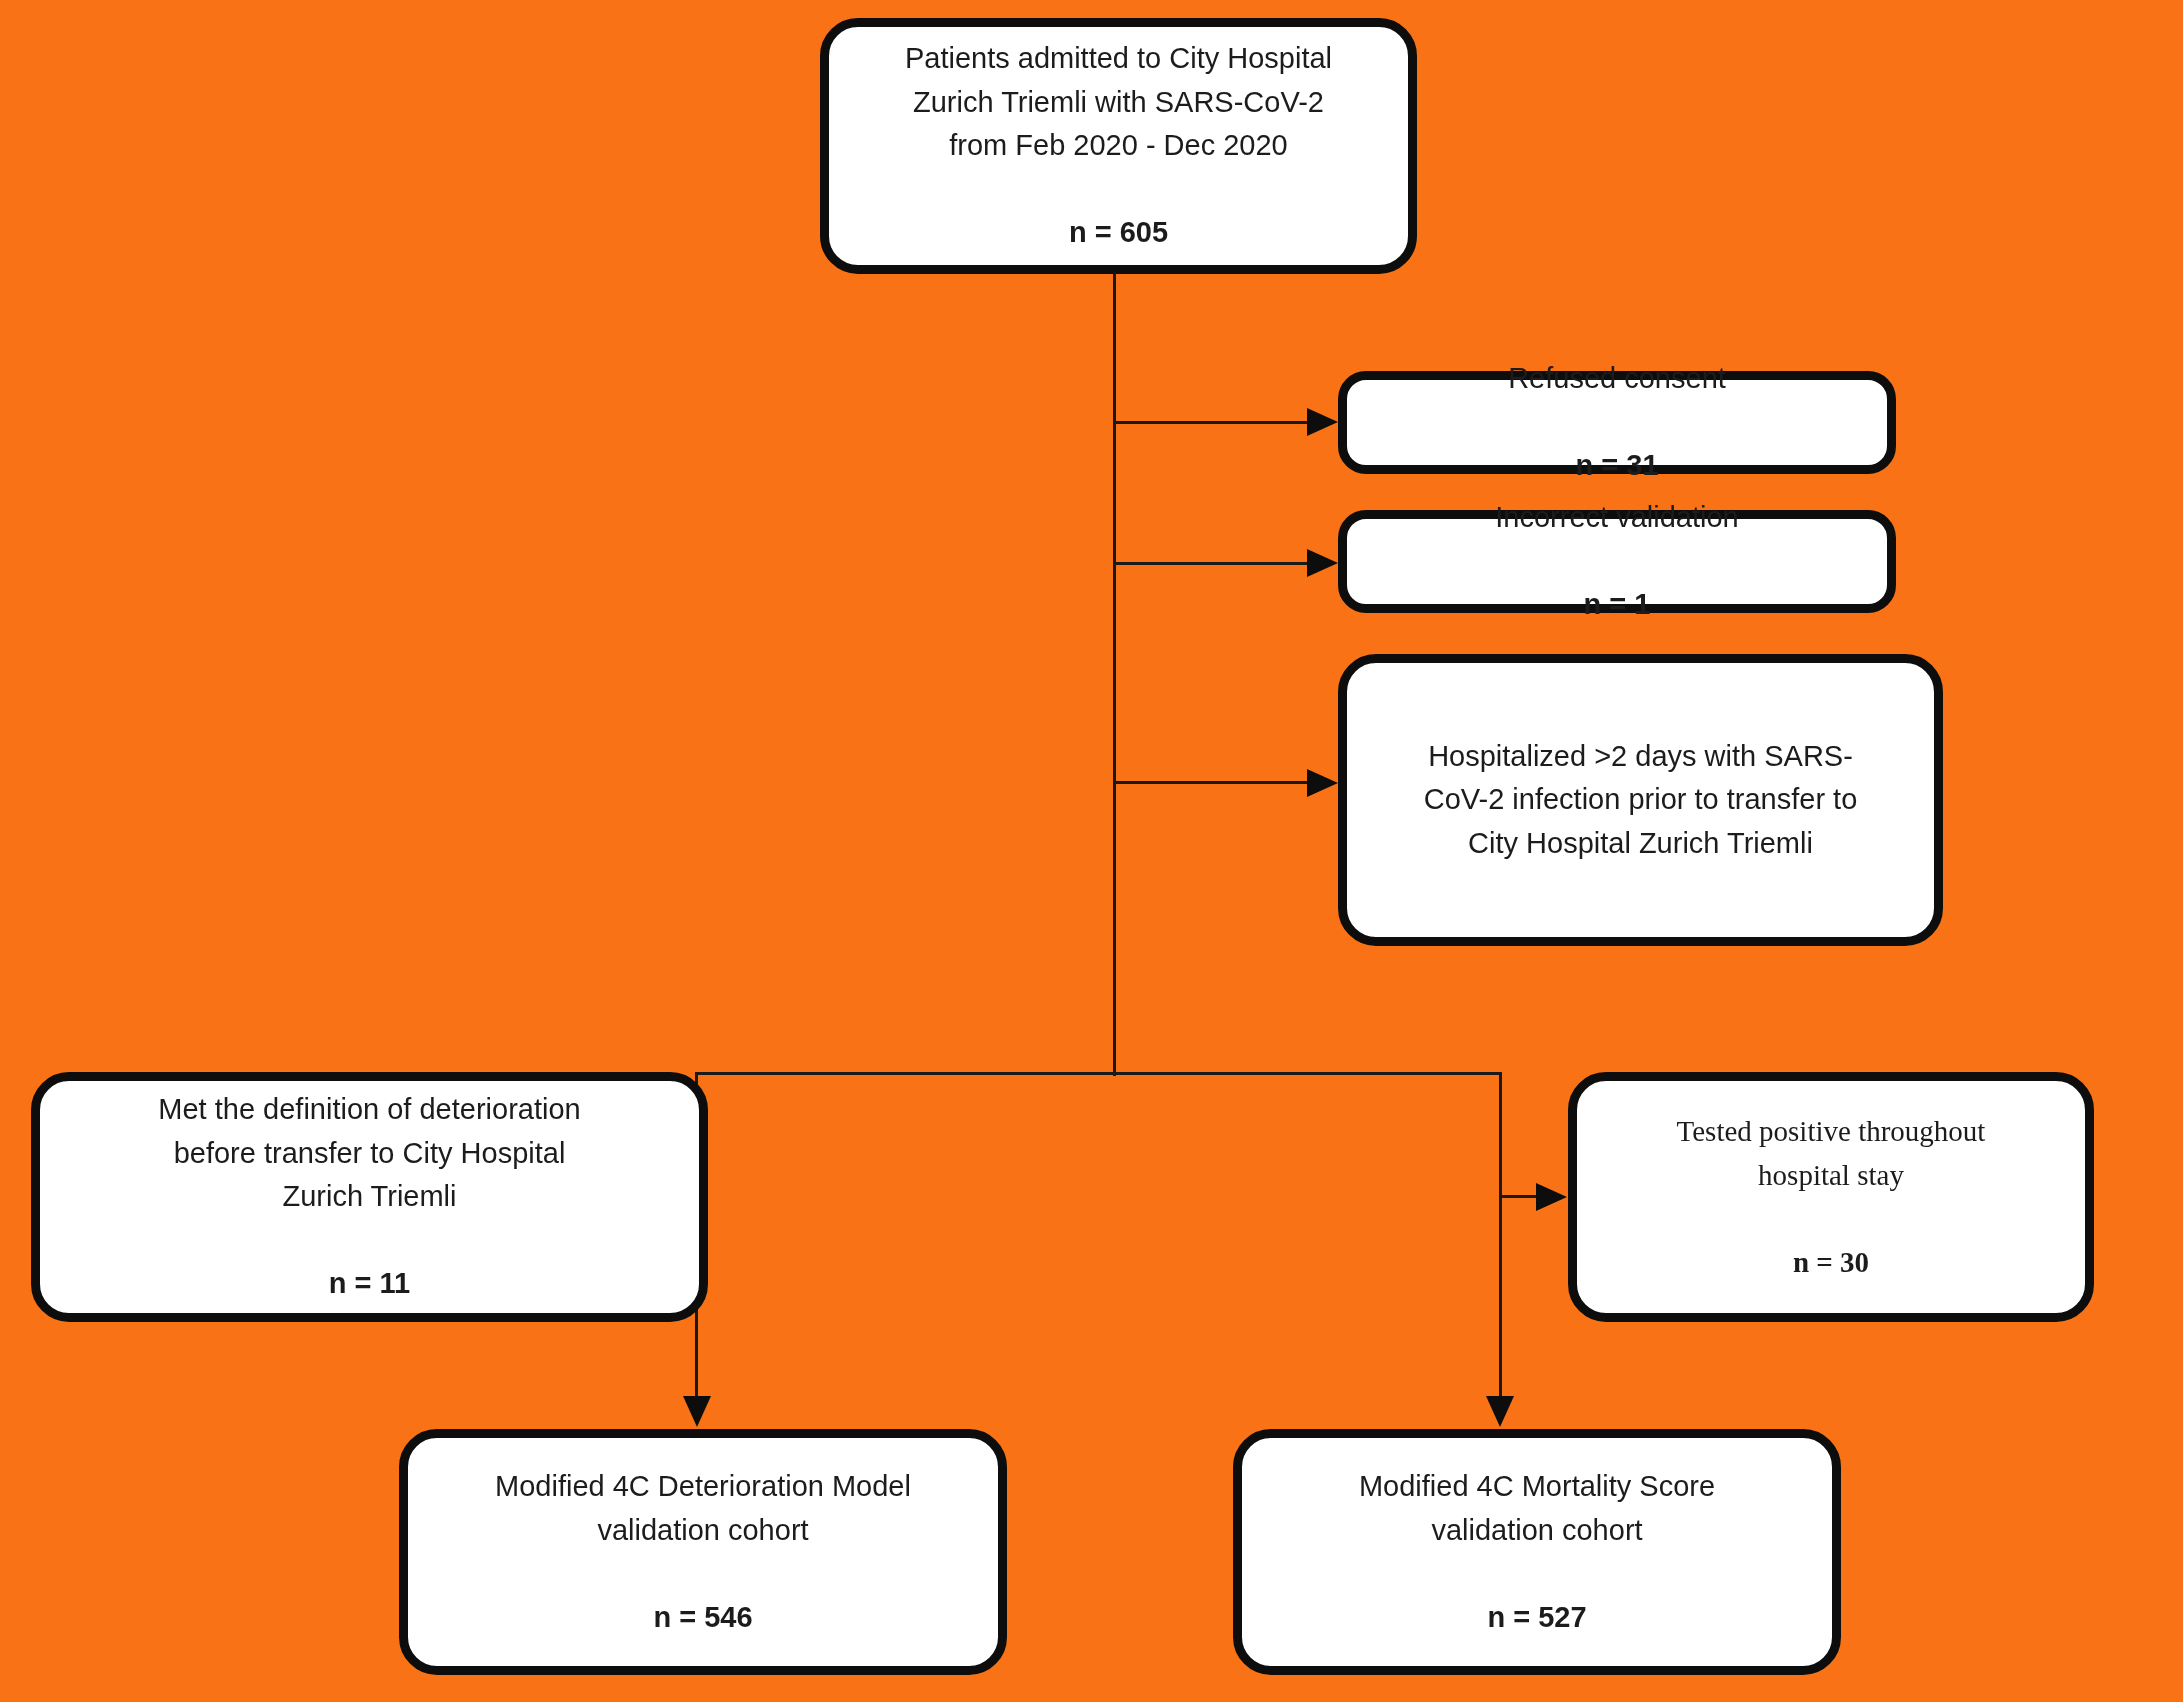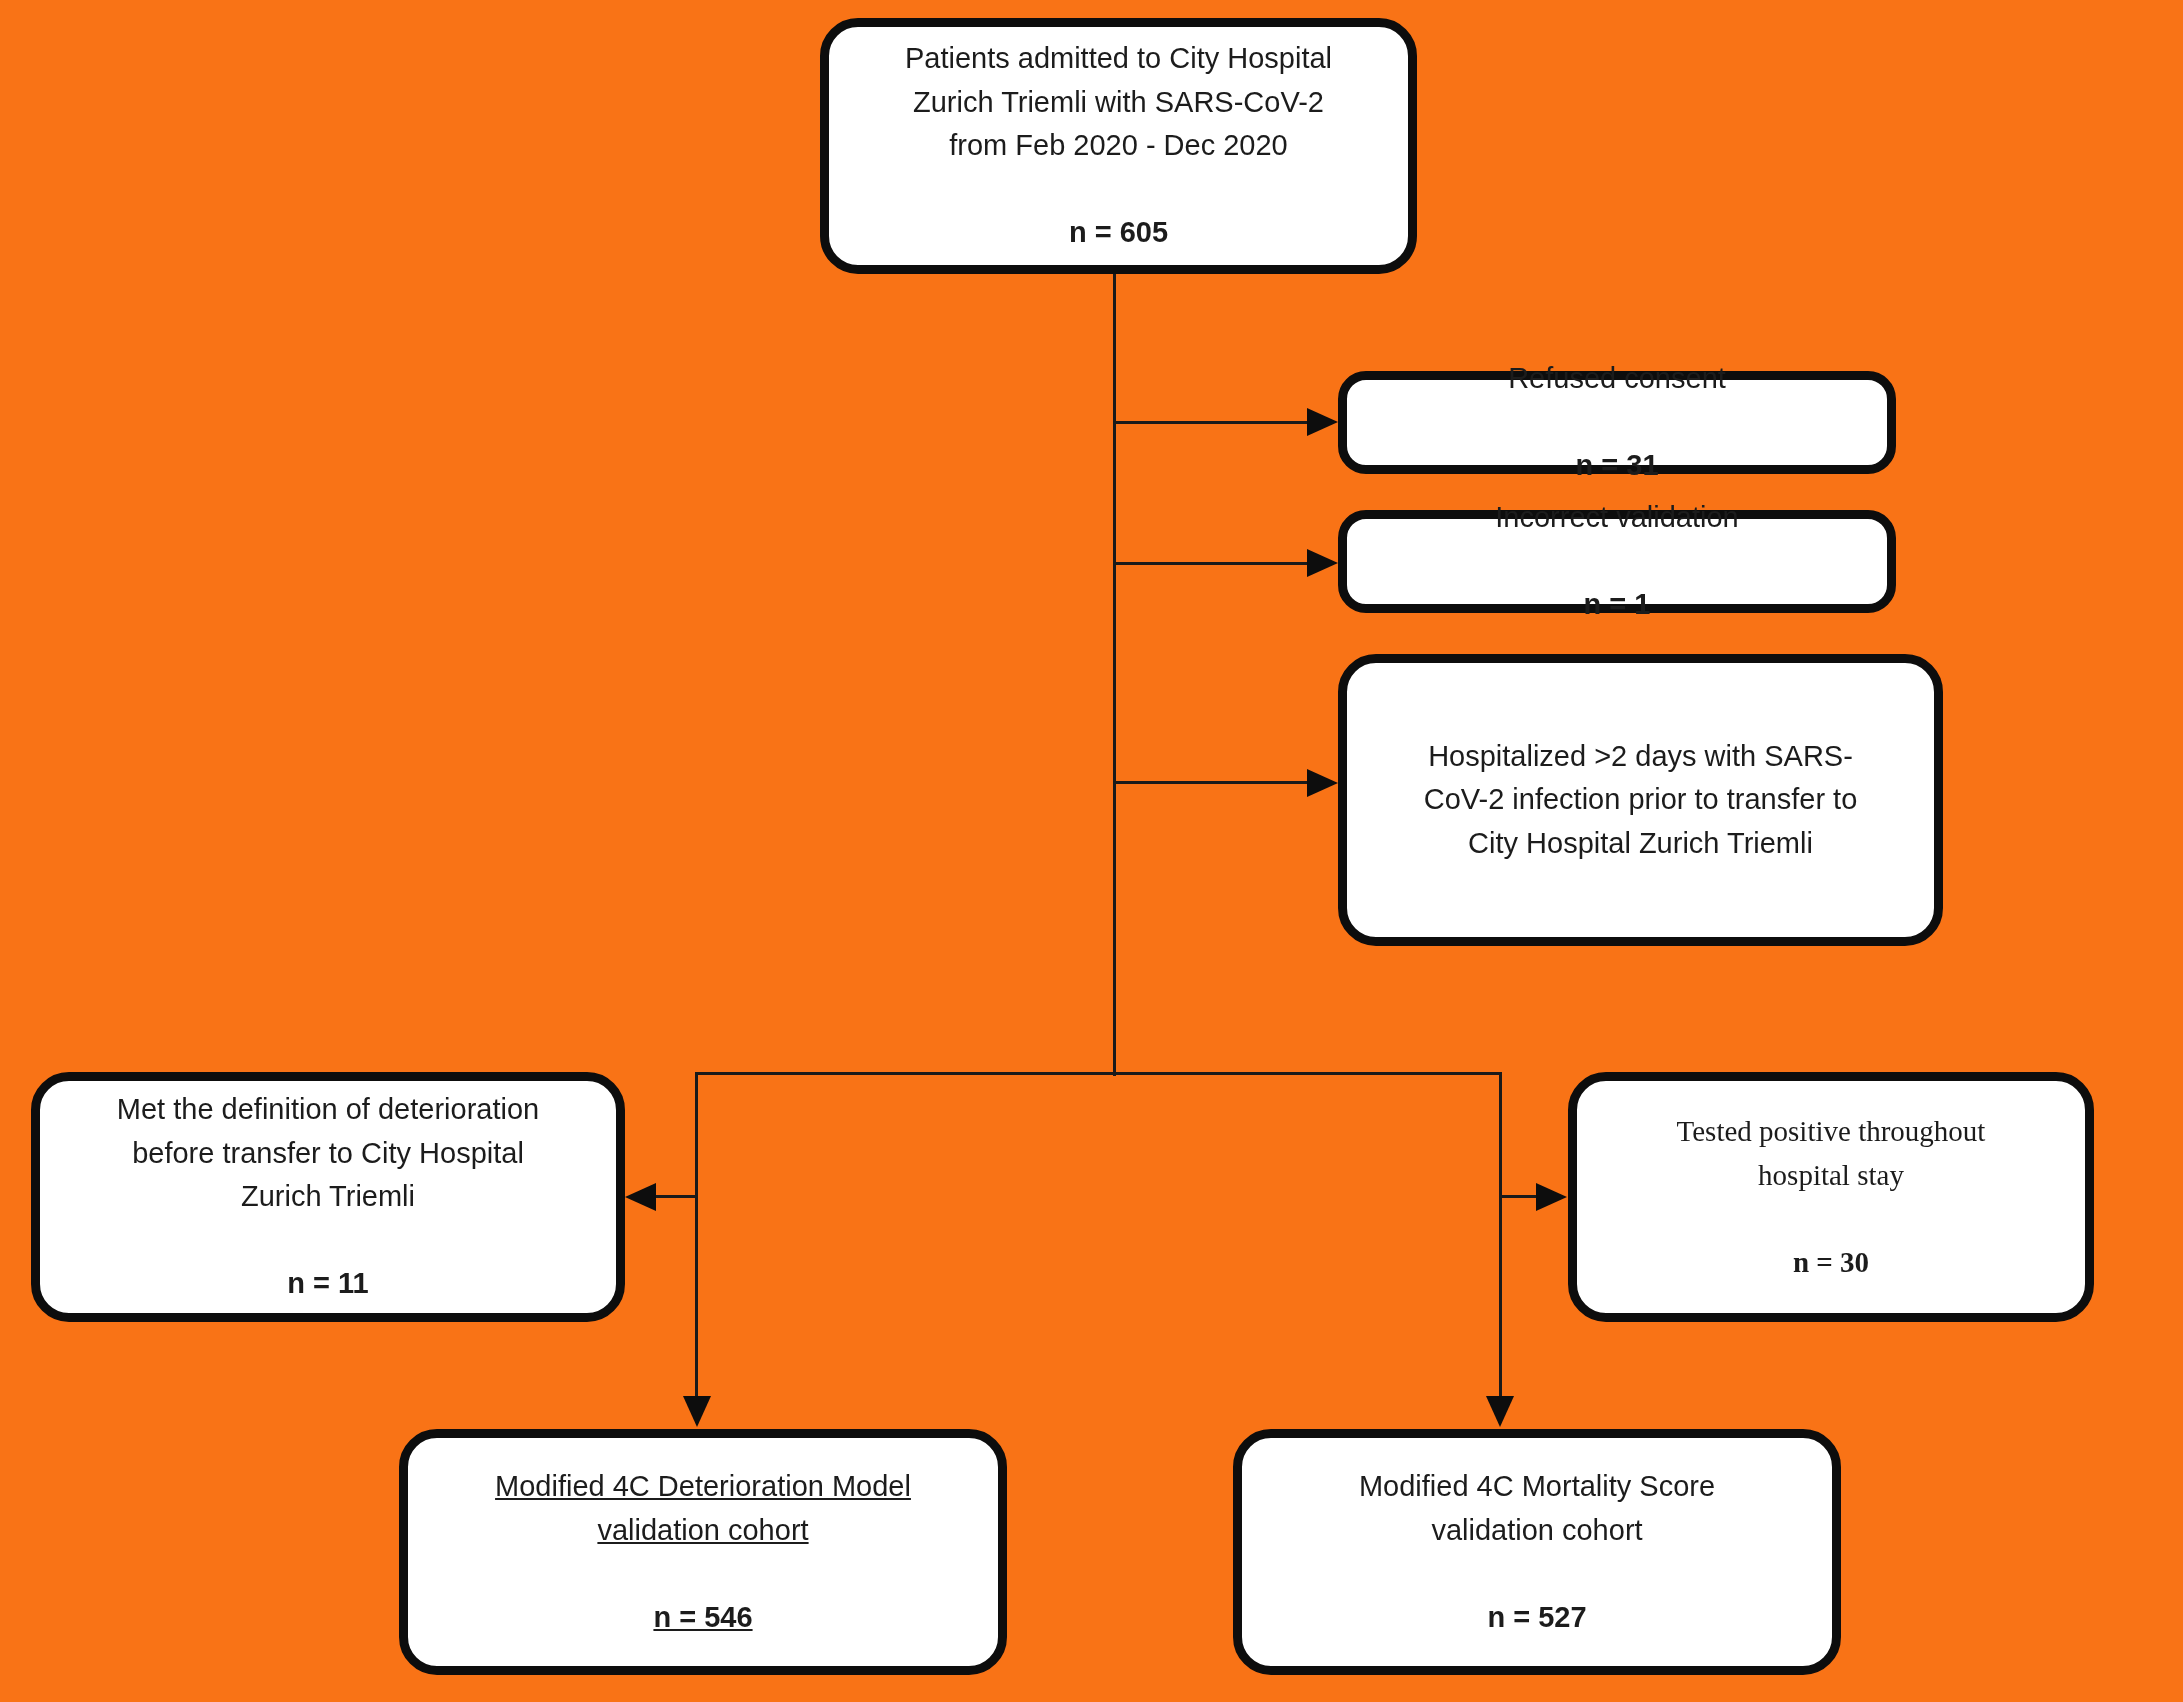--- a/index.html
+++ b/index.html
@@ -93,38 +93,38 @@
   </div>
 
   <div class="node" style="left:1338px; top:654px; width:605px; height:292px;">
     <div class="txt">
       <span class="label">Hospitalized &gt;2 days with SARS-
 CoV-2 infection prior to transfer to
 City Hospital Zurich Triemli</span>
     </div>
   </div>
 
-  <div class="node" style="left:31px; top:1072px; width:594px; height:250px;">
+  <div class="node" style="left:31px; top:1072px; width:677px; height:250px;">
     <div class="txt">
       <span class="label">Met the definition of deterioration
 before transfer to City Hospital
 Zurich Triemli</span>
       <span class="count">n = 11</span>
     </div>
   </div>
 
   <div class="node" style="left:1568px; top:1072px; width:526px; height:250px;font-family:Liberation Serif, serif;">
     <div class="txt">
       <span class="label">Tested positive throughout
 hospital stay</span>
       <span class="count">n = 30</span>
     </div>
   </div>
 
-  <div class="node" style="left:399px; top:1429px; width:608px; height:246px;text-decoration:underline;">
+  <div class="node" style="left:399px; top:1429px; width:608px; height:246px;">
     <div class="txt">
       <span class="label">Modified 4C Deterioration Model
 validation cohort</span>
       <span class="count">n = 546</span>
     </div>
   </div>
 
   <div class="node" style="left:1233px; top:1429px; width:608px; height:246px;">
     <div class="txt">
       <span class="label">Modified 4C Mortality Score

